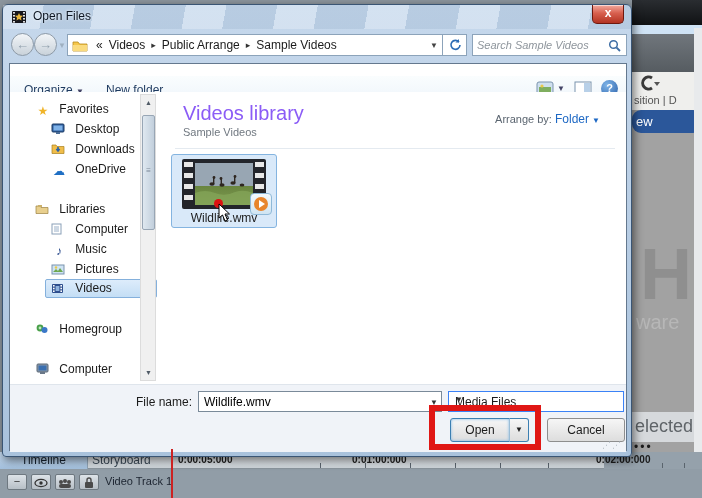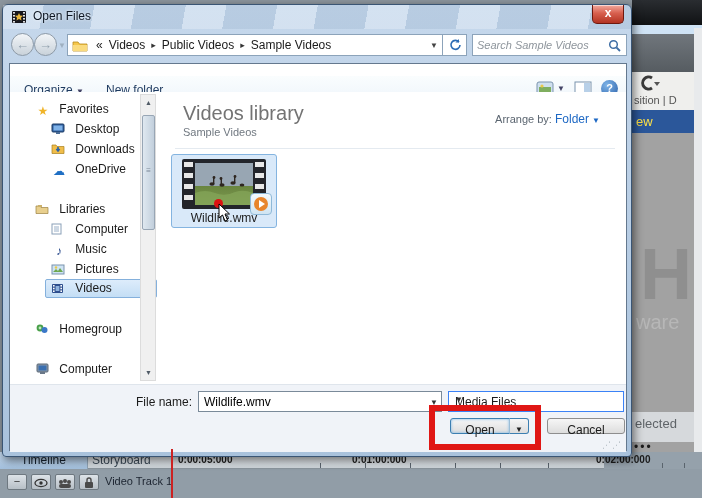--- a/index.html
+++ b/index.html
@@ -8,27 +8,27 @@
   #stage { position:relative; width:702px; height:498px; overflow:hidden; background:#8d969e; }
 
   
   .bg-right        { position:absolute; left:632px; top:0; width:70px; height:455px; background:#a2a2a2; }
   .bg-dark-top     { position:absolute; left:0; top:0; width:70px; height:25px; background:linear-gradient(#2a2d31,#101214); }
   .bg-lightblue    { position:absolute; left:0; top:25px; width:70px; height:9px; background:#cfe3f5; }
   .bg-grayblur     { position:absolute; left:0; top:34px; width:70px; height:38px; background:linear-gradient(#70767c,#565c61); }
   .bg-ribbon       { position:absolute; left:0; top:72px; width:70px; height:38px; background:#efefed; color:#4a4a4a; }
   .bg-ribbon .ric  { position:absolute; left:6px; top:3px; }
   .bg-ribbon .rtxt { position:absolute; left:2px; top:22px; font-size:11px; color:#555; white-space:nowrap; }
-  .bg-bluerow      { position:absolute; left:0; top:110px; width:70px; height:23px; background:#2b579a; color:#fde047; }
+  .bg-bluerow      { position:absolute; left:0; top:110px; width:70px; height:23px; background:#2b579a; color:#ffffff;border-radius:9px; }
   .bg-bluerow span { position:absolute; left:4px; top:4px; font-size:13px; }
   .bg-panel        { position:absolute; left:0; top:133px; width:70px; height:279px; background:#a2a2a2; overflow:hidden; }
   .wm-letter       { position:absolute; left:8px; top:100px; font-size:72px; font-weight:bold; color:#8f8f8f; }
   .wm-word         { position:absolute; left:4px; top:178px; font-size:20px; color:#b7b7b7; }
   .bg-selected     { position:absolute; left:0; top:412px; width:70px; height:30px; background:#d6d9dc; }
-  .bg-selected span{ position:absolute; left:3px; top:4px; font-size:13px; color:#5f6468; }
+  .bg-selected span{ position:absolute; left:3px; top:4px; font-size:18px; color:#5f6468; }
   .bg-dots         { position:absolute; left:2px; top:440px; font-size:12px; letter-spacing:2px; color:#1c1c1c; }
   .bg-right-edge   { position:absolute; left:694px; top:28px; width:8px; height:427px; background:#e8eaec; }
 
   .bg-bottom       { position:absolute; left:0; top:452px; width:702px; height:46px; background:#95a1ab; }
   .ruler           { position:absolute; left:0; top:0; width:604px; height:17px;
                      background:linear-gradient(#eef1f3,#ccd3d8); border-bottom:1px solid #8a949c; }
   .tab-timeline    { position:absolute; left:0; top:0; width:88px; height:17px; text-align:center; line-height:17px;
                      background:linear-gradient(#c6daee,#a3c0dd); border-right:1px solid #8fa3b5; color:#14212e; }
   .tab-storyboard  { position:absolute; left:92px; top:0; width:80px; height:17px; text-align:left; line-height:17px; color:#3c4a57; }
   .ruler-label     { position:absolute; top:2px; font-size:10px; font-weight:bold; color:#1c1c1c; filter:blur(0.5px); }
@@ -91,21 +91,21 @@
   .lv0 { padding-left:8px; } .lv1 { padding-left:24px; }
   .side-sel   { position:absolute; left:18px; width:112px; height:19px; border-radius:2px;
                 background:linear-gradient(#ddecfb,#c4def5); border:1px solid #84b0dc; }
   .sb-scroll  { position:absolute; left:130px; top:2px; width:16px; height:287px; background:#f0f0f0; border:1px solid #dcdcdc; }
   .sb-arrow   { position:absolute; left:1px; width:13px; height:13px; font-size:7px; color:#505b66; text-align:center; line-height:13px; }
   .sb-thumb   { position:absolute; left:1px; top:20px; width:13px; height:115px; border-radius:2px;
                 background:linear-gradient(90deg,#dfe8f0,#c2cfdc); border:1px solid #98a6b5;
                 text-align:center; line-height:110px; font-size:8px; color:#7c8a98; }
 
   .main       { position:absolute; left:147px; top:0; width:471px; height:100%; }
-  .lib-title  { position:absolute; left:26px; top:10px; font-size:20px; color:#737373; }
+  .lib-title  { position:absolute; left:26px; top:10px; font-size:20px; color:#8b5cf6; }
   .lib-sub    { position:absolute; left:26px; top:34px; font-size:11px; color:#707880; }
   .arrange    { position:absolute; right:28px; top:20px; font-size:11px; color:#5b6570; }
   .arrange .val { color:#1d68c4; font-size:12px; }
   .arrange .dd  { font-size:8px; color:#1d68c4; }
   .main-sep   { position:absolute; left:18px; top:56px; width:440px; height:1px; background:#e4eaf0; }
 
   .tile       { position:absolute; left:14px; top:62px; width:106px; height:74px;
                 background:#d9e9f9; border:1px solid #84b4e0; border-radius:3px; }
   .filmstrip  { position:absolute; left:10px; top:4px; width:84px; height:50px; background:#23252b; border-radius:2px; }
   .sprockets  { position:absolute; top:3px; width:9px; height:44px;
@@ -123,21 +123,21 @@
   .cursor     { position:absolute; left:46px; top:48px; z-index:5; }
 
   .footer     { position:absolute; left:0; top:320px; width:100%; height:68px; background:#f0f3f8; border-top:1px solid #dfe5ec; }
   .fn-label   { position:absolute; left:120px; top:10px; width:62px; text-align:right; }
   .fn-combo   { position:absolute; left:188px; top:6px; width:244px; height:21px; background:#fff; border:1px solid #7a8a99; }
   .fn-combo input { position:absolute; left:5px; top:1px; width:210px; height:17px; border:none; outline:none;
                 font-family:"Liberation Sans",sans-serif; font-size:12px; }
   .combo-dd   { position:absolute; right:3px; top:6px; font-size:8px; color:#333; }
   .ft-combo   { position:absolute; left:438px; top:6px; width:176px; height:21px; background:#fff; border:1px solid #3b82f6; }
   .ft-combo span { position:absolute; left:6px; top:3px; }
-  .btn        { position:absolute; top:33px; height:16px; background:linear-gradient(#f6f6f6,#dddddd);
+  .btn        { position:absolute; top:33px; height:24px; background:linear-gradient(#f6f6f6,#dddddd);
                 border:1px solid #8e8e8e; border-radius:3px; text-align:center; line-height:22px; }
   .btn-open   { left:440px; width:60px; border:1px solid #3c7fb1; box-shadow:0 0 3px #7ab8e8 inset; border-radius:3px 0 0 3px; }
   .btn-open-dd{ left:499px; width:20px; border:1px solid #3c7fb1; border-left:1px solid #9bbdd6;
                 border-radius:0 3px 3px 0; font-size:8px; color:#222; }
   .btn-cancel { left:537px; width:78px; }
   .grip       { position:absolute; right:4px; bottom:2px; font-size:9px; color:#aab4bd; letter-spacing:1px; }
 
   .annotation { position:absolute; left:429px; top:405px; width:112px; height:45px;
                 border:6px solid #e01715; z-index:60; }
 
@@ -250,21 +250,21 @@
       <div class="crumbbar">
         <span class="folder-ic">
           <svg width="16" height="13">
               <path d="M1 3 h5 l1.5 2 H15 v7 H1 z" fill="#f5c64a" stroke="#b88b1e" stroke-width=".8"></path>
               <path d="M1 6 h14 v6 H1 z" fill="#fadb7e"></path>
             </svg>
         </span>
         <span class="crumb">«</span>
         <span class="crumb">Videos</span>
         <span class="crumb-sep">▸</span>
-        <span class="crumb">Public Videos</span>
+        <span class="crumb">Public Arrange</span>
         <span class="crumb-sep">▸</span>
         <span class="crumb">Sample Videos</span>
         <span class="crumb-dd">▼</span>
       </div>
       <div class="refreshbox">
         <svg width="14" height="14" style="margin:3px auto 0">
             <path d="M11 4 A4.5 4.5 0 1 0 12 7" stroke="#2c6cb5" stroke-width="1.6" fill="none"></path>
             <path d="M11 1 v3.6 h-3.6 z" fill="#2c6cb5"></path>
           </svg>
       </div>

